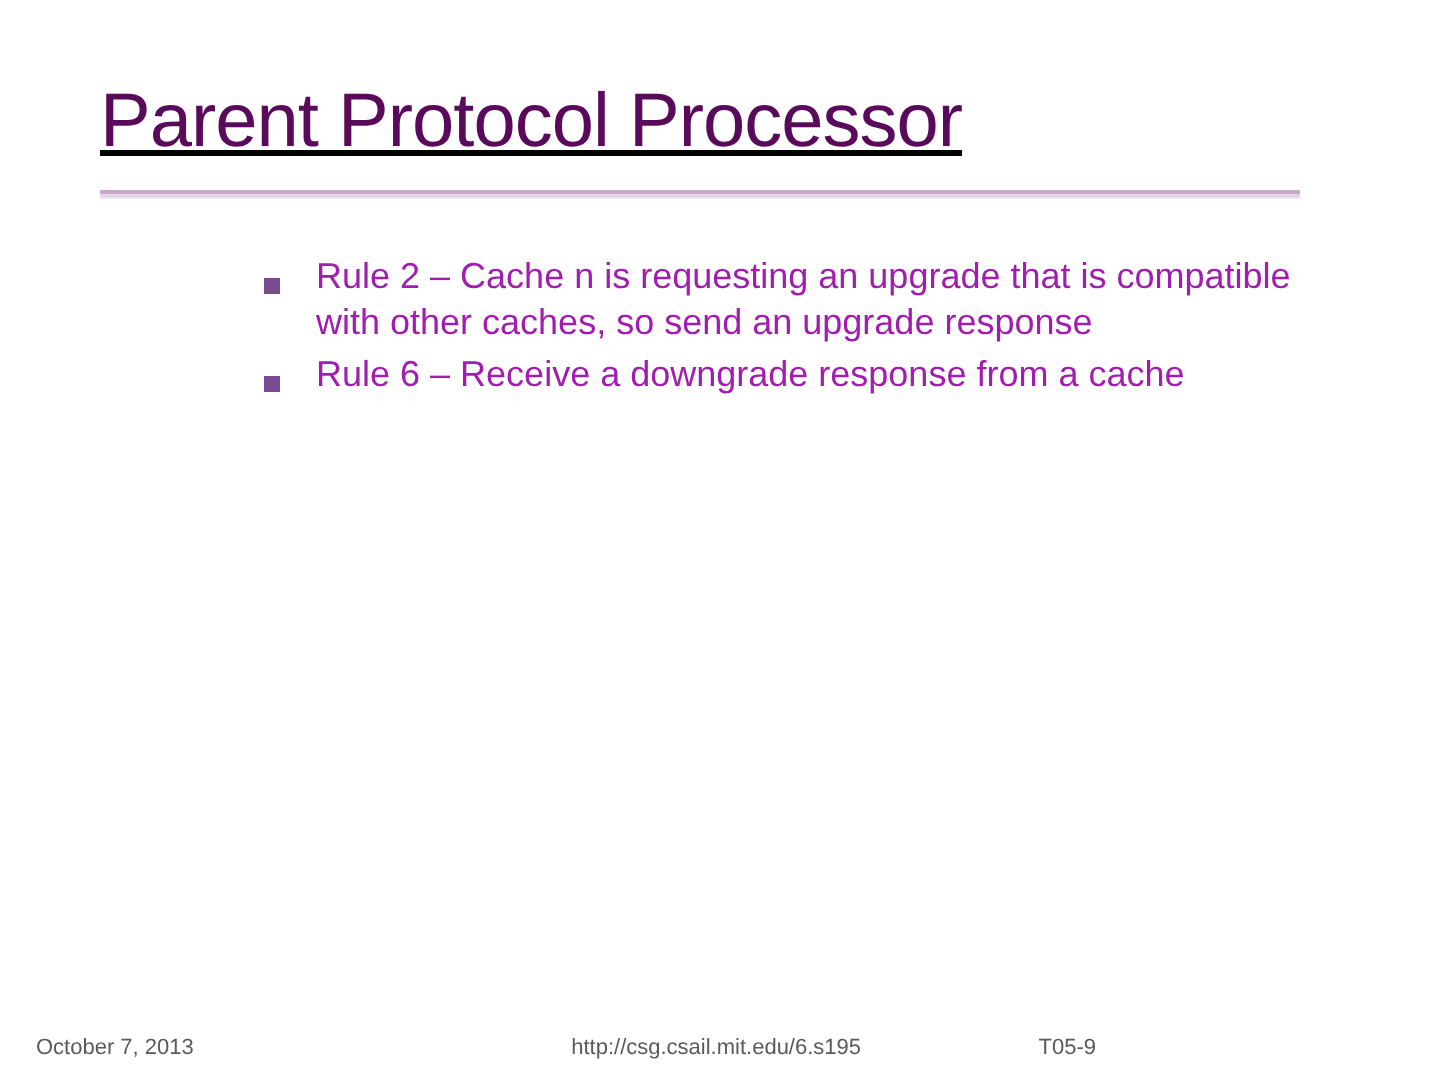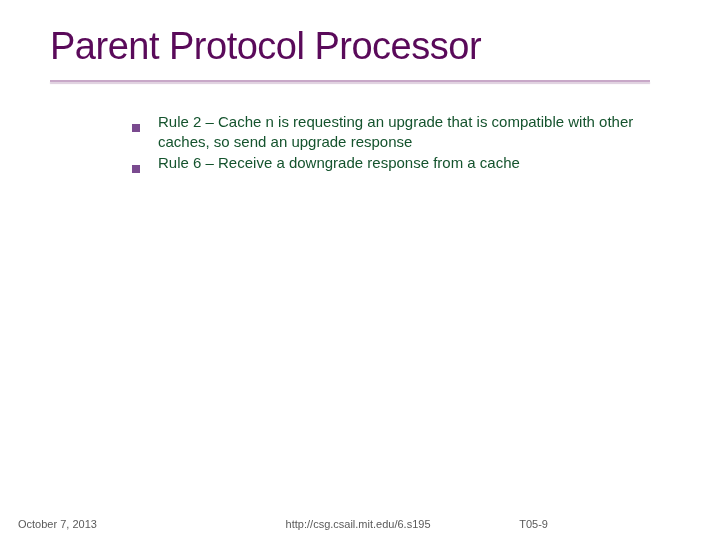--- a/index.html
+++ b/index.html
@@ -9,21 +9,22 @@
     background: #ffffff;
     position: relative;
   }
   .slide {
     width: 720px;
     height: 540px;
     position: relative;
     padding: 0;
   }
   .title-area {
-    padding: 25px 0 8px 50px;
+    padding: 40px 0 8px 50px;
+    text-decoration: underline;
   }
   .title {
     font-size: 38px;
     color: #5a0a5a;
     font-weight: 400;
     letter-spacing: -0.5px;
   }
   .title-rule {
     margin: 4px 0 0 50px;
     width: 600px;
@@ -62,22 +63,22 @@
     margin-bottom: 2px;
   }
   .l2 .sq {
     width: 8px;
     height: 8px;
     background: #7a4a8f;
     margin: 12px 18px 0 0;
     flex: 0 0 auto;
   }
   .l2 .text {
-    font-size: 15px;
-    color: #14532d;
+    font-size: 18px;
+    color: #a21caf;
     line-height: 1.3;
   }
   .footer {
     position: absolute;
     bottom: 10px;
     left: 0;
     width: 572px;
     display: flex;
     justify-content: space-between;
     padding: 0 24px 0 18px;

